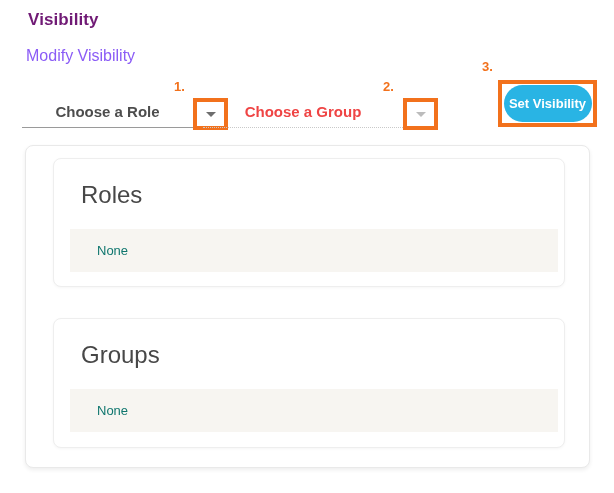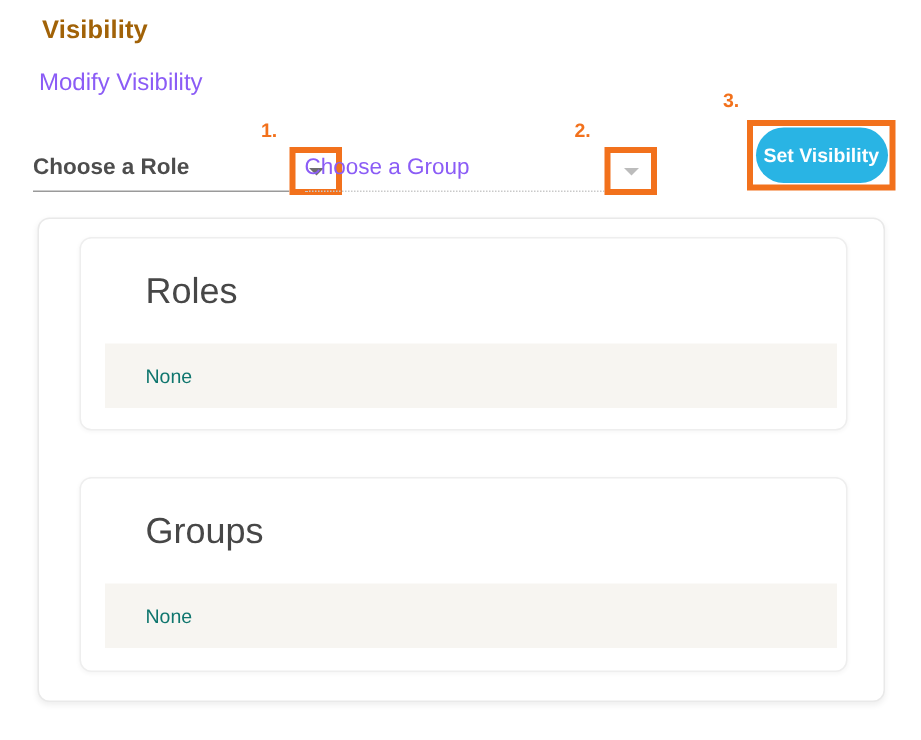--- a/index.html
+++ b/index.html
@@ -15,38 +15,39 @@
     background: #ffffff;
     overflow: hidden;
   }
 
   
   .page-title {
     position: absolute;
     left: 28px; top: 10px;
     font-size: 17px;
     font-weight: 700;
-    color: #a16207;
+    color: #701a75;
     letter-spacing: 0.1px;
     text-align: center;
   }
   .page-subtitle {
     position: absolute;
     left: 26px; top: 47px;
     font-size: 16px;
     font-weight: 400;
     color: #8b5cf6;
   }
 
   
   .select {
     position: absolute;
     top: 98px;
     height: 30px;
     cursor: pointer;
+    text-align: center;
   }
   .select .select-label {
     display: block;
     line-height: 28px;
     font-size: 15px;
     white-space: nowrap;
   }
   .select-role {
     left: 22px;
     width: 171px;
@@ -55,22 +56,22 @@
   .select-role .select-label {
     color: #4d4d4d;
     font-weight: 700;
   }
   .select-group {
     left: 203px;
     width: 200px;
     border-bottom: 1px dotted #c9c9c9;
   }
   .select-group .select-label {
-    color: #8b5cf6;
-    font-weight: 400;
+    color: #ef4444;
+    font-weight: 700;
   }
 
   
   .caret-box {
     position: absolute;
     top: 98px;
     width: 35px;
     height: 32px;
     border: 4px solid #f2711c;
     background: #ffffff;
@@ -137,21 +138,21 @@
     width: 512px;
     background: #ffffff;
     border: 1px solid #eeeeee;
     border-radius: 8px;
     box-shadow: 0 1px 3px rgba(0,0,0,0.04);
   }
   .card-roles  { top: 12px;  height: 129px; }
   .card-groups { top: 172px; height: 130px; }
   .card-title {
     position: absolute;
-    left: 43px; top: 22px;
+    left: 27px; top: 22px;
     font-size: 24px;
     font-weight: 400;
     color: #474747;
   }
   .none-row {
     position: absolute;
     left: 16px; top: 70px;
     width: 488px; height: 43px;
     background: #f7f5f1;
   }

